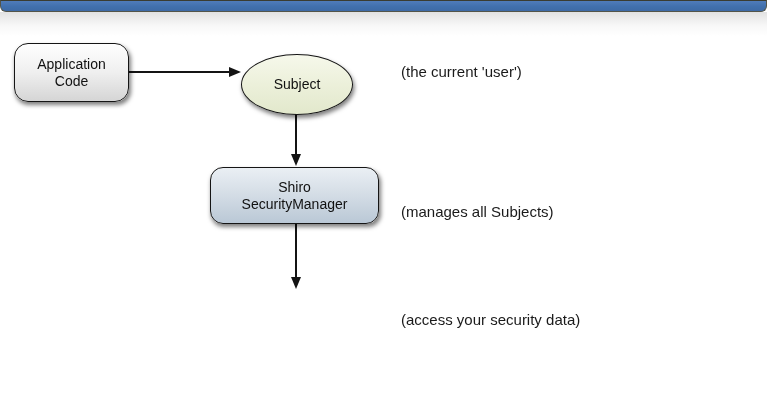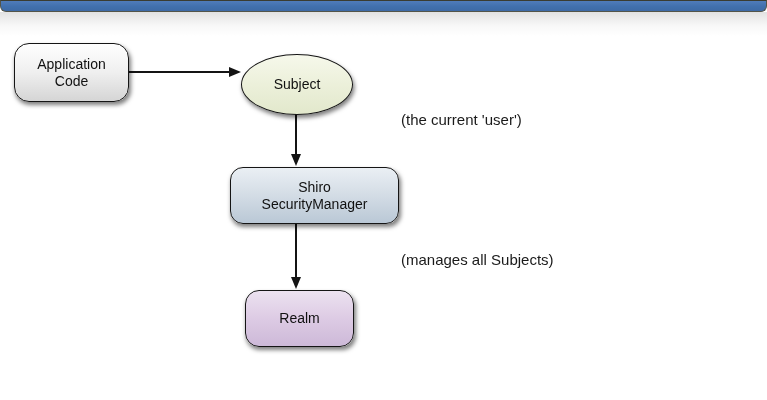--- a/index.html
+++ b/index.html
@@ -57,21 +57,20 @@
   .node-realm      { left: 245px; top: 290px; width: 107px; height: 55px; border-radius: 14px; }
 
   
   .annotation {
     position: absolute;
     left: 401px;
     color: #1a1a1a;
     font-size: 15px;
     line-height: 20px;
     white-space: nowrap;
-    margin-top: 48px;
   }
   .annotation-user   { top: 62px; }
   .annotation-secmgr { top: 202px; }
   .annotation-realm  { top: 310px; }
 
   
   .arrows {
     position: absolute;
     left: 0; top: 0;
     width: 767px;
@@ -91,32 +90,30 @@
     <defs>
       <marker id="ah" markerUnits="userSpaceOnUse" markerWidth="12" markerHeight="10" refX="2" refY="5" orient="auto">
         <path d="M0,0 L12,5 L0,10 Z" fill="#141414"></path>
       </marker>
     </defs>
     <line x1="129" y1="72" x2="231" y2="72" stroke="#141414" stroke-width="2" marker-end="url(#ah)"></line>
     <line x1="296" y1="107" x2="296" y2="156" stroke="#141414" stroke-width="2" marker-end="url(#ah)"></line>
     <line x1="296" y1="224" x2="296" y2="279" stroke="#141414" stroke-width="2" marker-end="url(#ah)"></line>
   </svg>
 
-  <div class="node node-app-code" style="background: linear-gradient(rgb(254, 254, 254) 0%, rgb(239, 239, 239) 50%, rgb(213, 213, 213) 100%);">
+  <div class="node node-app-code" style="background: linear-gradient(rgb(254, 254, 254) 0%, rgb(239, 239, 239) 50%, rgb(213, 213, 213) 100%); border-radius: 14px;">
     <span class="label">Application Code</span>
   </div>
 
   <div class="node node-subject" style="background: linear-gradient(rgb(246, 248, 235) 0%, rgb(236, 240, 218) 50%, rgb(226, 232, 204) 100%);">
     <span class="label">Subject</span>
   </div>
 
-  <div class="node node-secmgr" style="background: linear-gradient(rgb(234, 239, 244) 0%, rgb(211, 220, 229) 50%, rgb(186, 200, 214) 100%); margin-left: 20px;">
+  <div class="node node-secmgr" style="background: linear-gradient(rgb(234, 239, 244) 0%, rgb(211, 220, 229) 50%, rgb(186, 200, 214) 100%);">
     <span class="label">Shiro SecurityManager</span>
   </div>
 
-  <div class="node node-realm" style="background: linear-gradient(rgb(236, 226, 240) 0%, rgb(221, 203, 228) 50%, rgb(205, 185, 216) 100%);">
-    <span class="label">Realm</span>
-  </div>
 
   <div class="annotation annotation-user">(the current 'user')</div>
   <div class="annotation annotation-secmgr">(manages all Subjects)</div>
+  <div class="annotation annotation-realm">(access your security data)</div>
 
 </div>
 
 </body></html>

